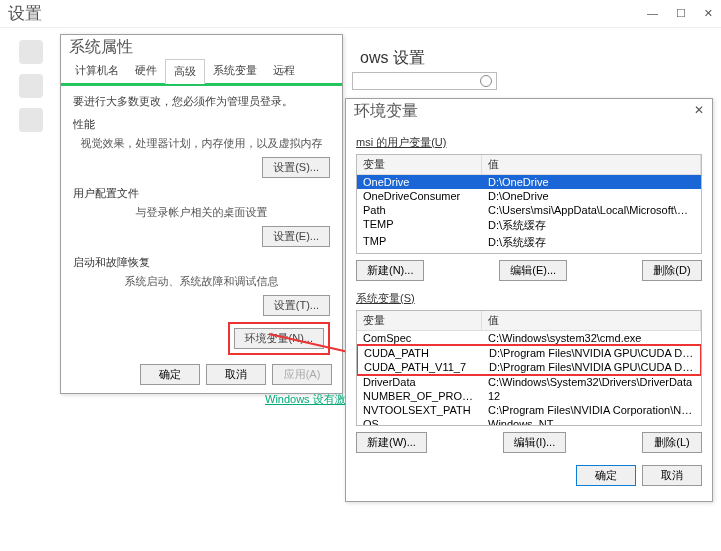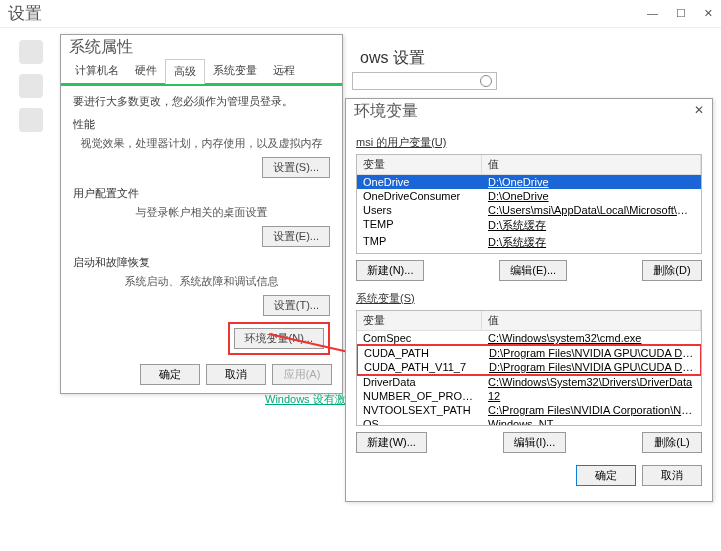--- a/index.html
+++ b/index.html
@@ -36,21 +36,21 @@
 .group-label { display: block; margin: 4px 0 4px 0; color: #333; text-decoration: underline; }
 .table-wrap { border: 1px solid #bbb; height: 100px; overflow: hidden; background: #fff; }
 .table-wrap2 { height: 116px; }
 .table-head { display: flex; background: #f4f4f4; border-bottom: 1px solid #ddd; }
 .th { padding: 2px 6px; border-right: 1px solid #ddd; color: #333; }
 .th1 { width: 125px; }
 .th2 { flex: 1; }
 .row { display: flex; padding: 1px 0; }
 .row.sel { background: #1a66d6; color: #fff; }
 .cell1 { width: 125px; padding: 0 6px; white-space: nowrap; overflow: hidden; text-overflow: ellipsis; }
-.cell2 { flex: 1; padding: 0 6px; white-space: nowrap; overflow: hidden; text-overflow: ellipsis; text-decoration: underline; }
+.cell2 { flex: 1; padding: 0 6px; white-space: nowrap; overflow: hidden; text-overflow: ellipsis; }
 .boxed-rows { border: 2px solid #e33; margin: -1px; }
 .btn-row-r { display: flex; justify-content: space-between; gap: 6px; margin: 6px 0 10px 0; }
 .env-footer { display: flex; justify-content: flex-end; gap: 6px; margin-top: 12px; }
 .btn-accent { border: 1px solid #0a7dd6; }
 
 .search-box { position: absolute; left: 352px; top: 72px; width: 145px; height: 18px; border: 1px solid #bbb; }
 .search-box::after { content: ""; position: absolute; right: 4px; top: 2px; width: 10px; height: 10px; border: 1px solid #888; border-radius: 50%; }
 .arrow-line { position: absolute; left: 267px; top: 300px; width: 115px; height: 70px; pointer-events: none; }
 </style>
 </head>
@@ -131,21 +131,21 @@
       <div id="user-rows">
           <div class="row sel">
             <div class="cell1">OneDrive</div>
             <div class="cell2">D:\OneDrive</div>
           </div>
           <div class="row">
             <div class="cell1">OneDriveConsumer</div>
             <div class="cell2">D:\OneDrive</div>
           </div>
           <div class="row">
-            <div class="cell1">Users</div>
+            <div class="cell1">Path</div>
             <div class="cell2">C:\Users\msi\AppData\Local\Microsoft\WindowsApps;D:\Ban...</div>
           </div>
           <div class="row">
             <div class="cell1">TEMP</div>
             <div class="cell2">D:\系统缓存</div>
           </div>
           <div class="row">
             <div class="cell1">TMP</div>
             <div class="cell2">D:\系统缓存</div>
           </div>

